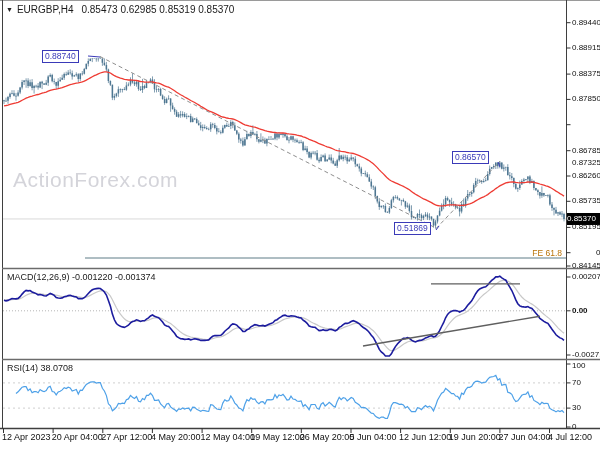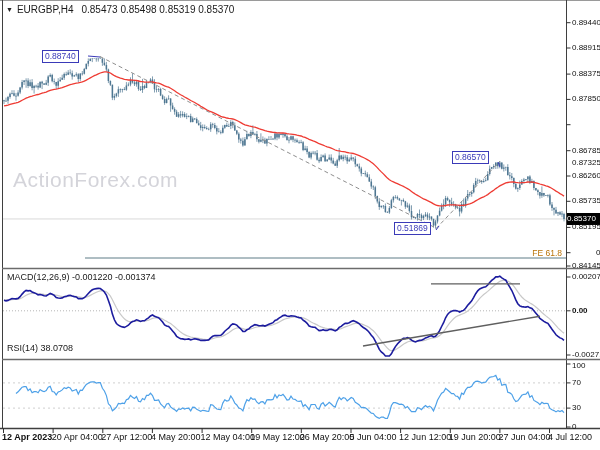--- a/index.html
+++ b/index.html
@@ -92,27 +92,27 @@
       <line x1="251.7" y1="428" x2="251.7" y2="433" stroke="#333"></line>
       <line x1="301.3" y1="428" x2="301.3" y2="433" stroke="#333"></line>
       <line x1="351.0" y1="428" x2="351.0" y2="433" stroke="#333"></line>
       <line x1="400.6" y1="428" x2="400.6" y2="433" stroke="#333"></line>
       <line x1="450.3" y1="428" x2="450.3" y2="433" stroke="#333"></line>
       <line x1="499.9" y1="428" x2="499.9" y2="433" stroke="#333"></line>
       <line x1="549.5" y1="428" x2="549.5" y2="433" stroke="#333"></line>
     </svg>
 
   <div class="hdr">
-    <span class="tri">▼</span><span class="sym">EURGBP,H4</span><span class="ohlc">0.85473 0.85498 0.85319 0.85370</span>
+    <span class="tri">▼</span><span class="sym">EURGBP,H4</span><span class="ohlc">0.85473 0.62985 0.85319 0.85370</span>
   </div>
 
   <div class="wm">ActionForex.com</div>
 
   <div class="plabel" style="top:272px">MACD(12,26,9) -0.001220 -0.001374</div>
-  <div class="plabel" style="top:343px">RSI(14) 38.0708</div>
+  <div class="plabel" style="top:363px">RSI(14) 38.0708</div>
 
   <div class="ann" style="left:42px;top:50px">0.88740</div>
   <div class="ann" style="left:452px;top:151px">0.86570</div>
   <div class="ann" style="left:394px;top:222px">0.51869</div>
   <div class="fib">FE 61.8</div>
 
   <div class="cur" style="top: 212.949px;">0.85370</div>
 
   <div id="labels">
       <div class="tk" style="left: 572px; top: 17.7px;">0.89440</div>
@@ -126,21 +126,21 @@
       <div class="tk" style="left: 572px; top: 222.387px;">0.85195</div>
       <div class="tk" style="left: 572px; top: 247.701px; padding-left: 24px;">0.84670</div>
       <div class="tk" style="left: 572px; top: 261px;">0.84145</div>
       <div class="tk" style="left: 572px; top: 272.021px;">0.002074</div>
       <div class="tk" style="left: 572px; top: 305.8px; font-weight: 700;">0.00</div>
       <div class="tk" style="left: 572px; top: 350.035px;">-0.002716</div>
       <div class="tk" style="left: 572px; top: 361px;">100</div>
       <div class="tk" style="left: 572px; top: 377.9px;">70</div>
       <div class="tk" style="left: 572px; top: 403.1px;">30</div>
       <div class="tk" style="left: 572px; top: 422px;">0</div>
-      <div class="ttk" style="left: 2px; top: 432px; font-weight: bold;">12 Apr 2023</div>
+      <div class="ttk" style="left: 2px; top: 432px;">12 Apr 2023</div>
       <div class="ttk" style="left: 51.64px; top: 432px;">20 Apr 04:00</div>
       <div class="ttk" style="left: 101.28px; top: 432px;">27 Apr 12:00</div>
       <div class="ttk" style="left: 150.92px; top: 432px;">4 May 20:00</div>
       <div class="ttk" style="left: 200.56px; top: 432px;">12 May 04:00</div>
       <div class="ttk" style="left: 250.2px; top: 432px;">19 May 12:00</div>
       <div class="ttk" style="left: 299.84px; top: 432px;">26 May 20:00</div>
       <div class="ttk" style="left: 349.48px; top: 432px;">5 Jun 04:00</div>
       <div class="ttk" style="left: 399.12px; top: 432px;">12 Jun 12:00</div>
       <div class="ttk" style="left: 448.76px; top: 432px;">19 Jun 20:00</div>
       <div class="ttk" style="left: 498.4px; top: 432px;">27 Jun 04:00</div>

